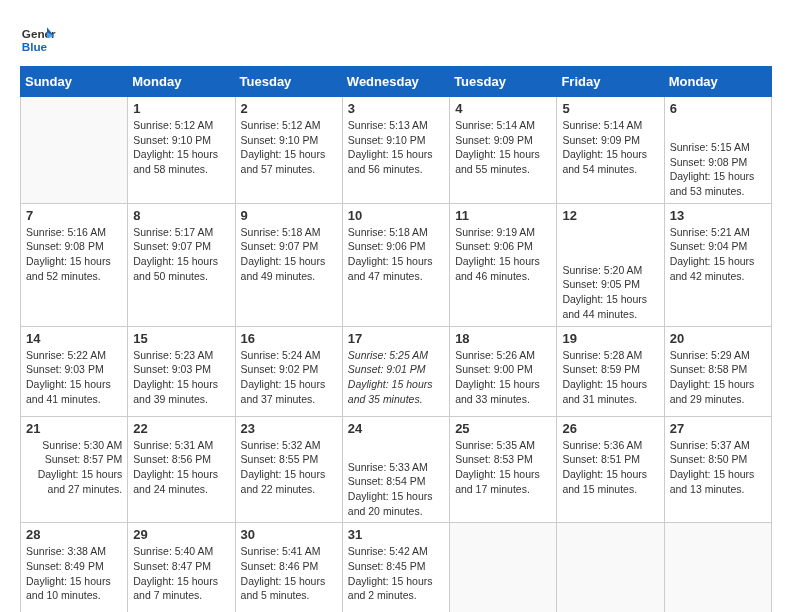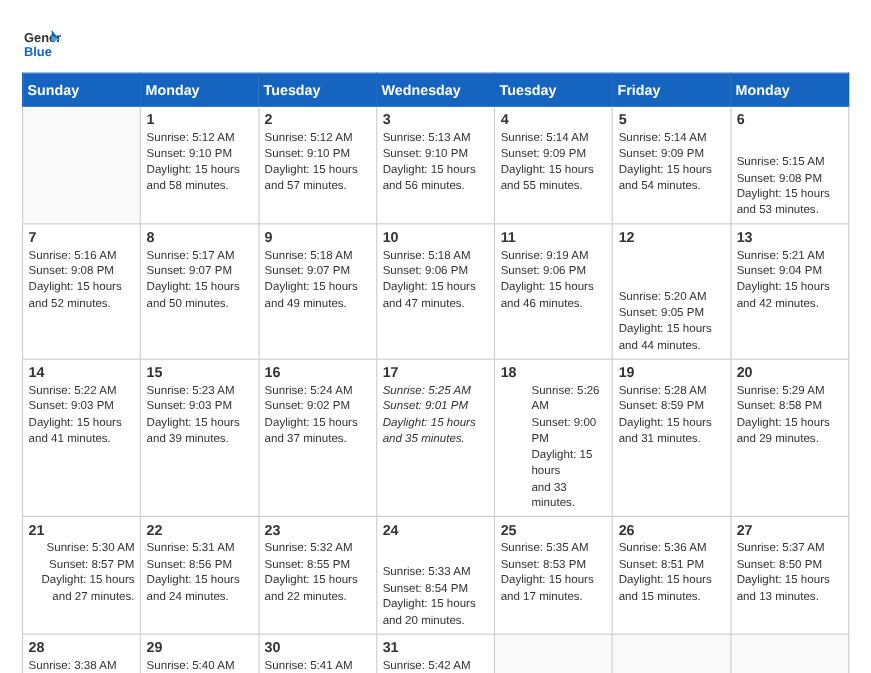--- a/index.html
+++ b/index.html
@@ -233,21 +233,21 @@
         </td>
         <td>
           <span class="day-num">17</span>
           <div class="day-info" style="white-space: pre-line; font-style: italic;">Sunrise: 5:25 AM
 Sunset: 9:01 PM
 Daylight: 15 hours
 and 35 minutes.</div>
         </td>
         <td>
           <span class="day-num">18</span>
-          <div class="day-info" style="white-space: pre-line; margin-left: 28px;">Sunrise: 5:26 AM
+          <div class="day-info" style="white-space: pre-line;">Sunrise: 5:26 AM
 Sunset: 9:00 PM
 Daylight: 15 hours
 and 33 minutes.</div>
         </td>
         <td>
           <span class="day-num">19</span>
           <div class="day-info" style="white-space: pre-line;">Sunrise: 5:28 AM
 Sunset: 8:59 PM
 Daylight: 15 hours
 and 31 minutes.</div>

